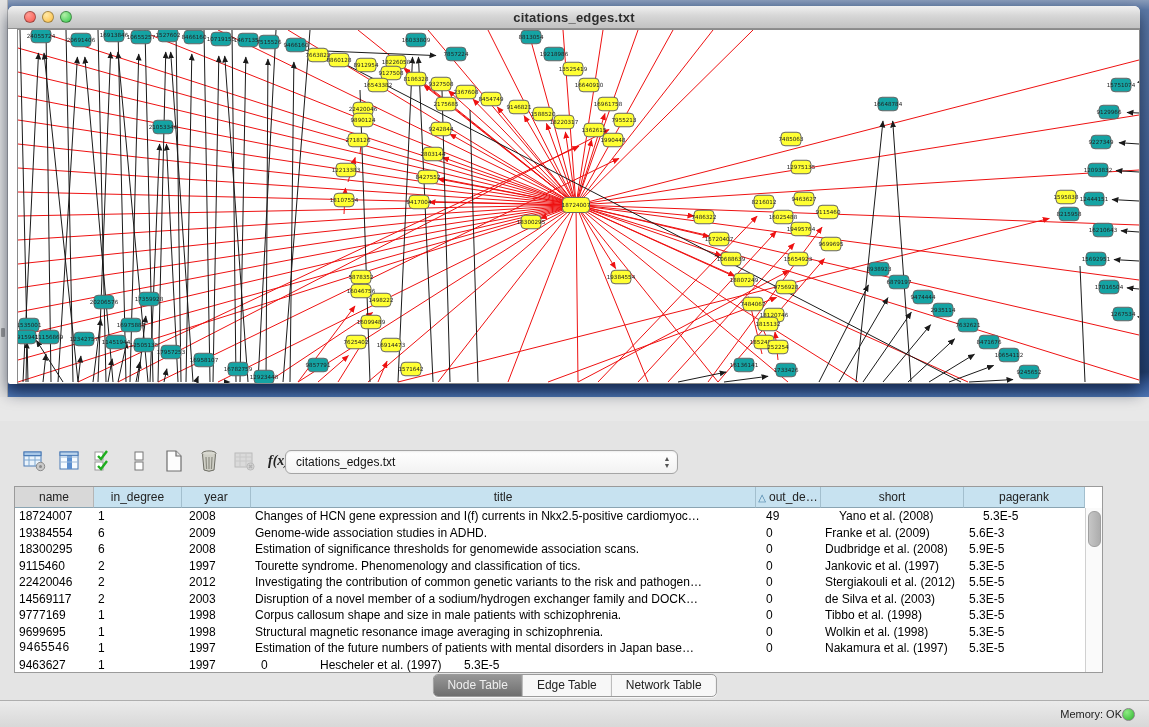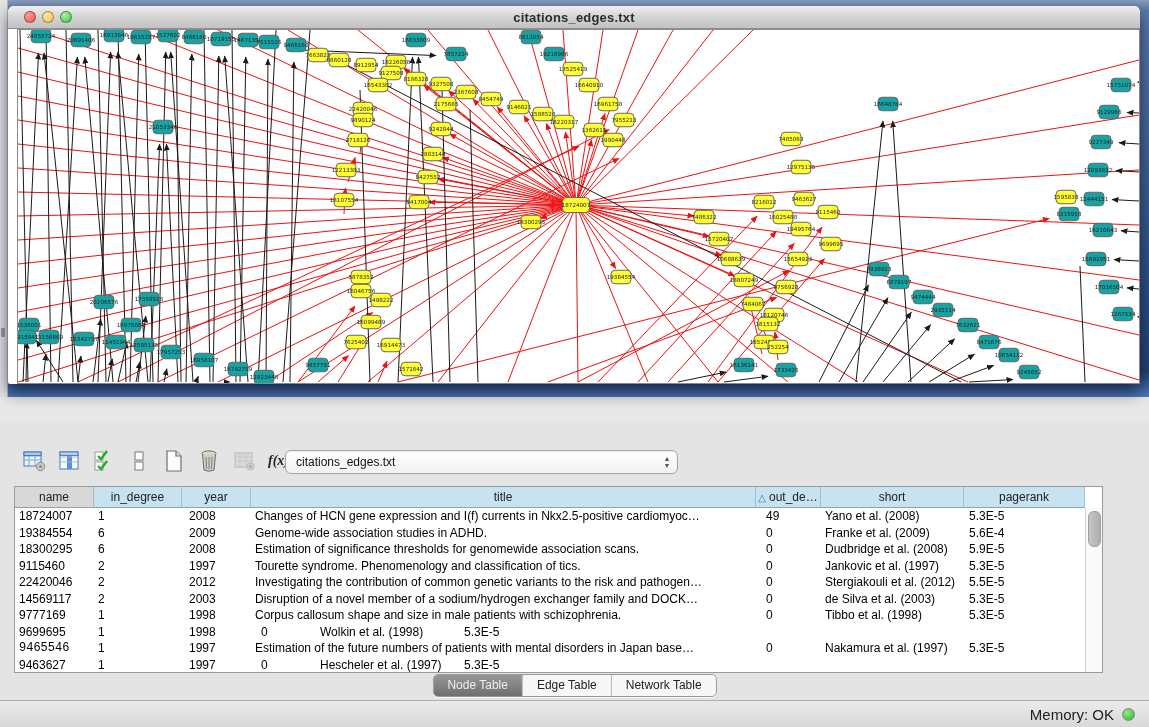--- a/index.html
+++ b/index.html
@@ -62,21 +62,21 @@
     border-radius:6px;border:1px solid #9f9f9f;}
 
   .tabs{position:absolute;left:50%;transform:translateX(-50%);top:253px;height:21px;display:flex;
     border:1px solid #9b9b9b;border-radius:5px;overflow:hidden;background:#f7f7f7;box-shadow:0 1px 0 rgba(255,255,255,.7);}
   .tab{font-size:12px;color:#222;line-height:21px;padding:0 14px;border-right:1px solid #b7b7b7;cursor:default;white-space:nowrap;}
   .tab:last-child{border-right:none;}
   .tab.active{background:linear-gradient(180deg,#979797,#6f6f6f);color:#efefef;}
 
   .statusbar{position:absolute;left:0;top:700px;width:1149px;height:27px;box-sizing:border-box;
     background:linear-gradient(180deg,#ebebeb,#d8d8d8);border-top:1px solid #aeaeae;display:flex;align-items:center;justify-content:flex-end;}
-  .statusbar .mem{font-size:15px;color:#222;margin-right:8px;}
+  .statusbar .mem{font-size:11px;color:#222;}
   .statusbar .dot{width:13px;height:13px;border-radius:50%;margin-right:14px;
     background:radial-gradient(circle at 35% 30%,#8eeb84,#2eb52e);border:1px solid #858585;box-sizing:border-box;}
 </style>
 </head>
 <body>
 
 <div id="app">
 
   <div class="desktop"></div>
   <div class="left-strip">
@@ -809,31 +809,31 @@
             <span>pagerank</span>
           </div>
         </div>
       <div id="tbody">
           <div class="trow">
             <div class="td" style="width: 79px; padding-left: 4px;">18724007</div>
             <div class="td" style="width: 88px; padding-left: 4px;">1</div>
             <div class="td" style="width: 69px; padding-left: 7px;">2008</div>
             <div class="td" style="width: 505px; padding-left: 4px;">Changes of HCN gene expression and I(f) currents in Nkx2.5-positive cardiomyoc…</div>
             <div class="td" style="width: 65px; padding-left: 10px;">49</div>
-            <div class="td" style="width: 143px; padding-left: 4px;">Yano et al. (2008)</div>
+            <div class="td" style="width: 143px; padding-left: 4px; margin-left: 14px;">Yano et al. (2008)</div>
             <div class="td" style="width: 121px; padding-left: 5px;">5.3E-5</div>
           </div>
           <div class="trow">
             <div class="td" style="width: 79px; padding-left: 4px;">19384554</div>
             <div class="td" style="width: 88px; padding-left: 4px;">6</div>
             <div class="td" style="width: 69px; padding-left: 7px;">2009</div>
             <div class="td" style="width: 505px; padding-left: 4px;">Genome-wide association studies in ADHD.</div>
             <div class="td" style="width: 65px; padding-left: 10px;">0</div>
             <div class="td" style="width: 143px; padding-left: 4px;">Franke et al. (2009)</div>
-            <div class="td" style="width: 121px; padding-left: 5px;">5.6E-4</div>
+            <div class="td" style="width: 121px; padding-left: 5px;">5.6E-3</div>
           </div>
           <div class="trow">
             <div class="td" style="width: 79px; padding-left: 4px;">18300295</div>
             <div class="td" style="width: 88px; padding-left: 4px;">6</div>
             <div class="td" style="width: 69px; padding-left: 7px;">2008</div>
             <div class="td" style="width: 505px; padding-left: 4px;">Estimation of significance thresholds for genomewide association scans.</div>
             <div class="td" style="width: 65px; padding-left: 10px;">0</div>
             <div class="td" style="width: 143px; padding-left: 4px;">Dudbridge et al. (2008)</div>
             <div class="td" style="width: 121px; padding-left: 5px;">5.9E-5</div>
           </div>
@@ -870,20 +870,21 @@
             <div class="td" style="width: 69px; padding-left: 7px;">1998</div>
             <div class="td" style="width: 505px; padding-left: 4px;">Corpus callosum shape and size in male patients with schizophrenia.</div>
             <div class="td" style="width: 65px; padding-left: 10px;">0</div>
             <div class="td" style="width: 143px; padding-left: 4px;">Tibbo et al. (1998)</div>
             <div class="td" style="width: 121px; padding-left: 5px;">5.3E-5</div>
           </div>
           <div class="trow">
             <div class="td" style="width: 79px; padding-left: 4px;">9699695</div>
             <div class="td" style="width: 88px; padding-left: 4px;">1</div>
             <div class="td" style="width: 69px; padding-left: 7px;">1998</div>
+            <div class="td" style="width: 505px; padding-left: 4px;">Structural magnetic resonance image averaging in schizophrenia.</div>
             <div class="td" style="width: 65px; padding-left: 10px;">0</div>
             <div class="td" style="width: 143px; padding-left: 4px;">Wolkin et al. (1998)</div>
             <div class="td" style="width: 121px; padding-left: 5px;">5.3E-5</div>
           </div>
           <div class="trow">
             <div class="td" style="width: 79px; padding-left: 4px; font-family: Liberation Mono, monospace;">9465546</div>
             <div class="td" style="width: 88px; padding-left: 4px;">1</div>
             <div class="td" style="width: 69px; padding-left: 7px;">1997</div>
             <div class="td" style="width: 505px; padding-left: 4px;">Estimation of the future numbers of patients with mental disorders in Japan base…</div>
             <div class="td" style="width: 65px; padding-left: 10px;">0</div>

